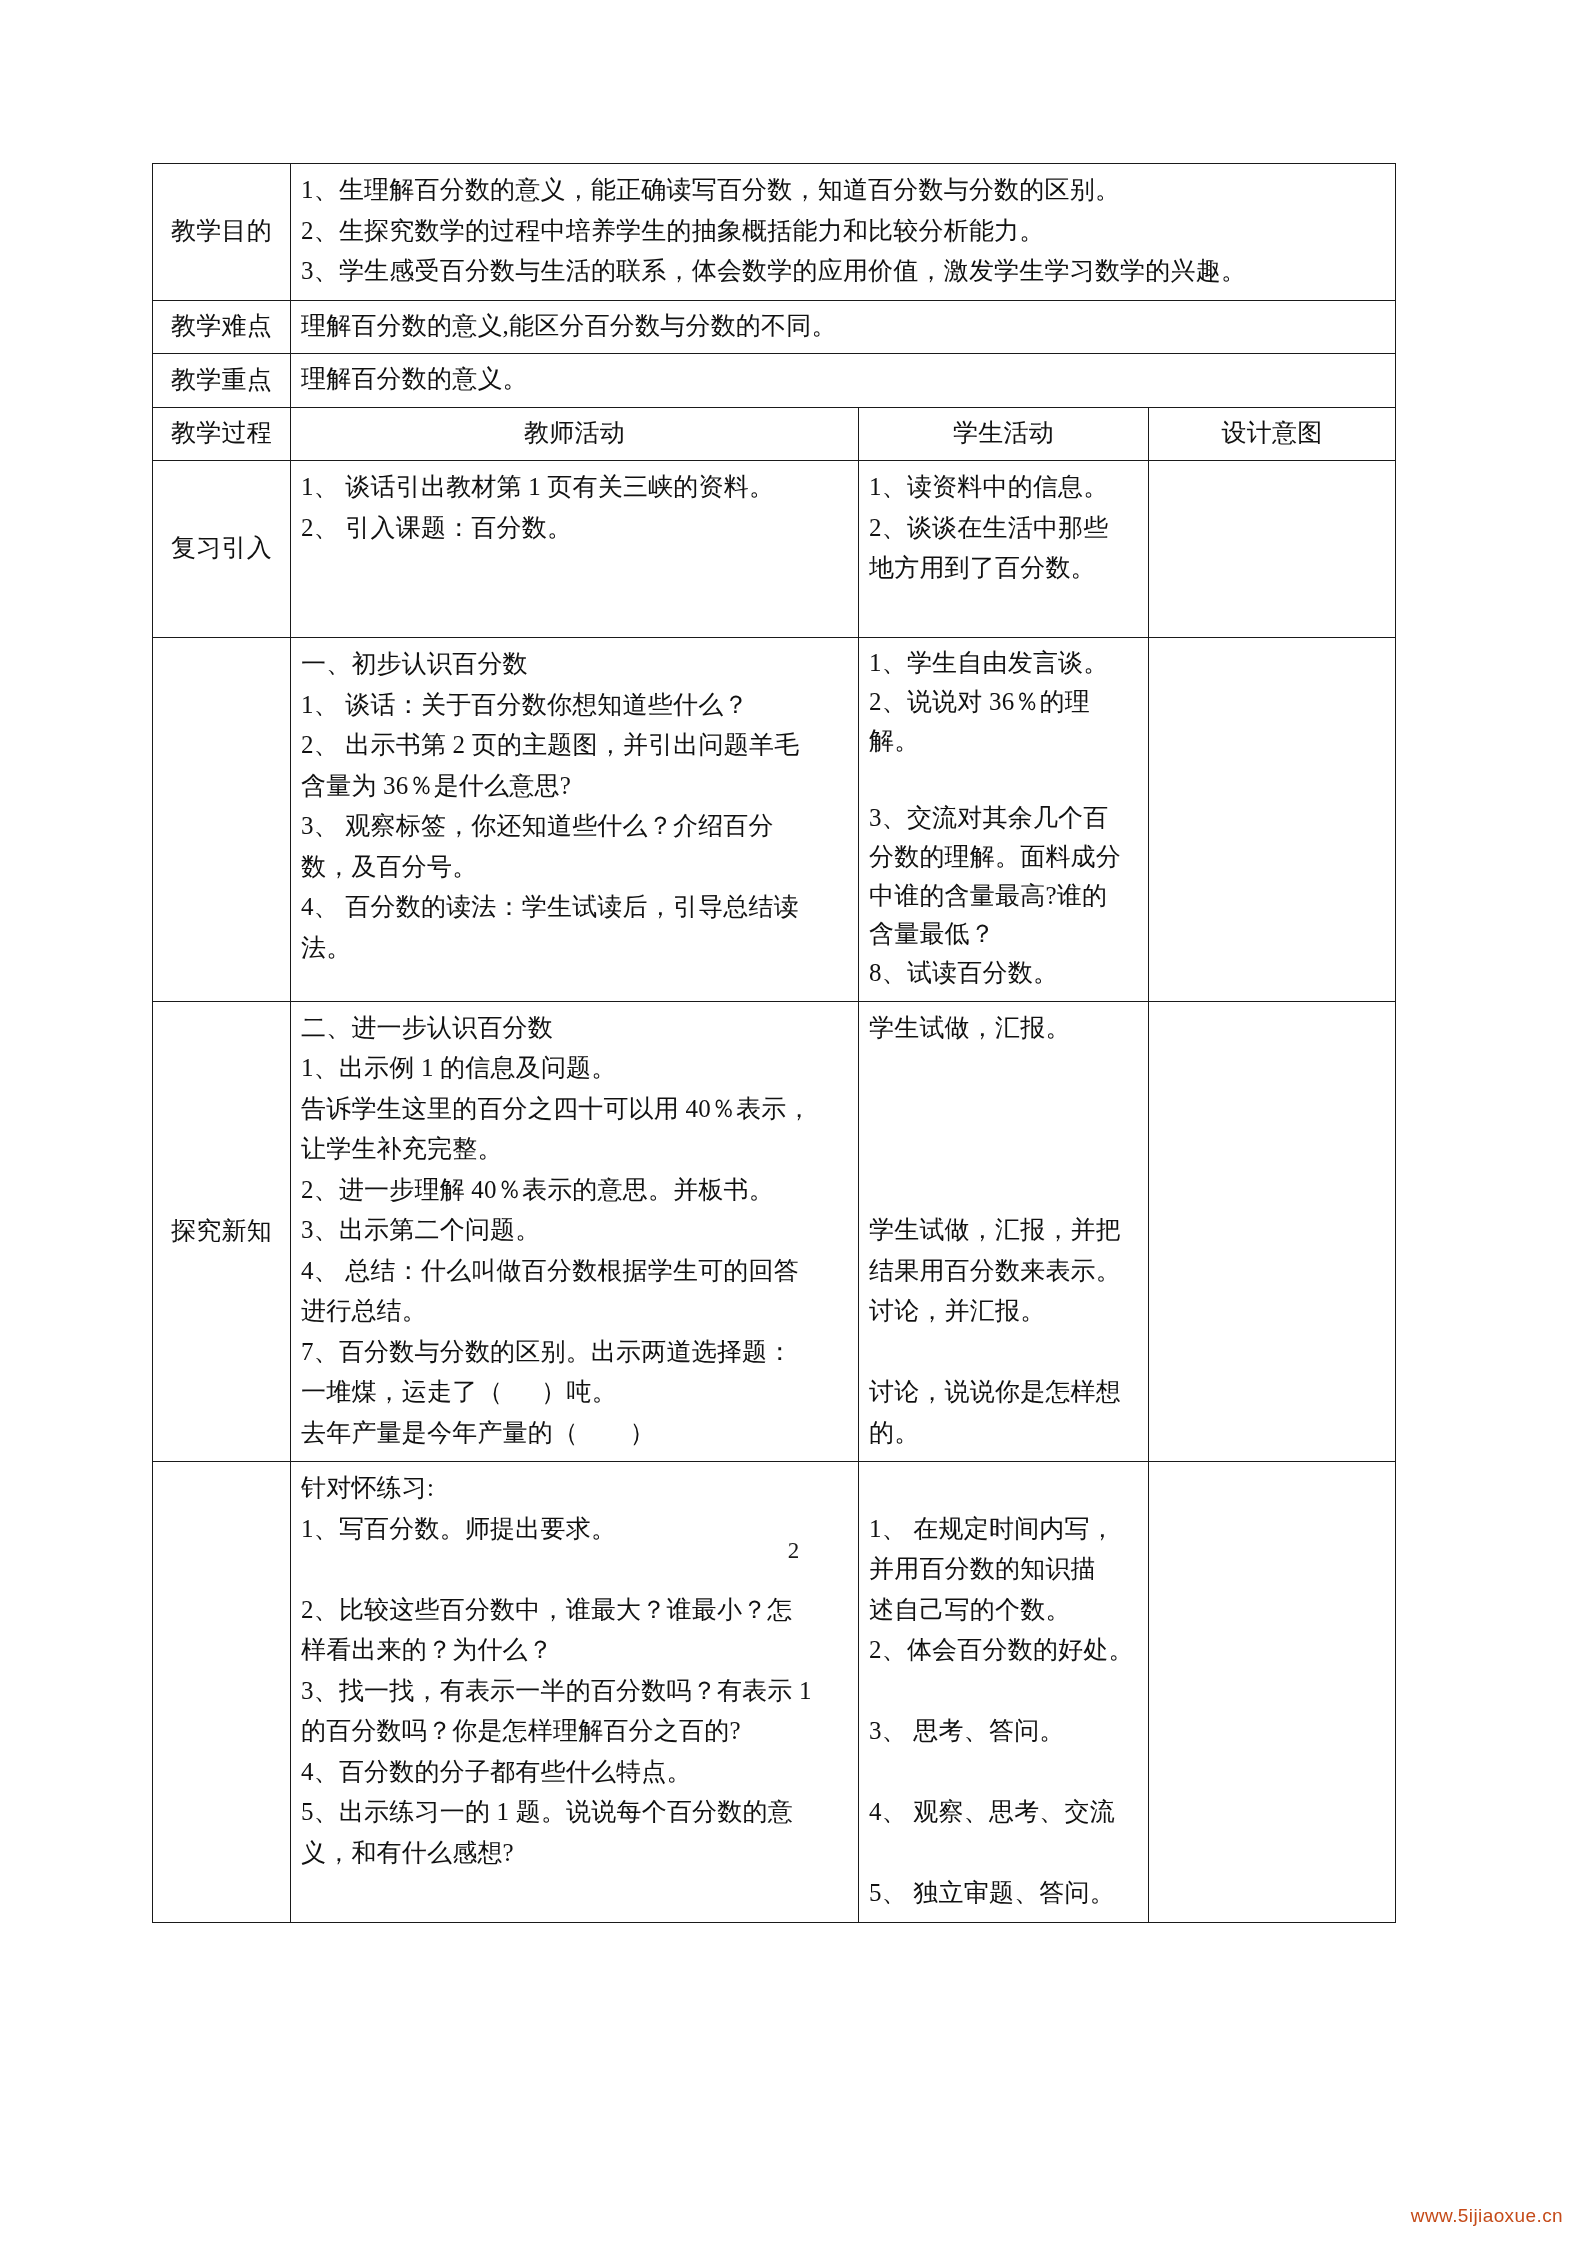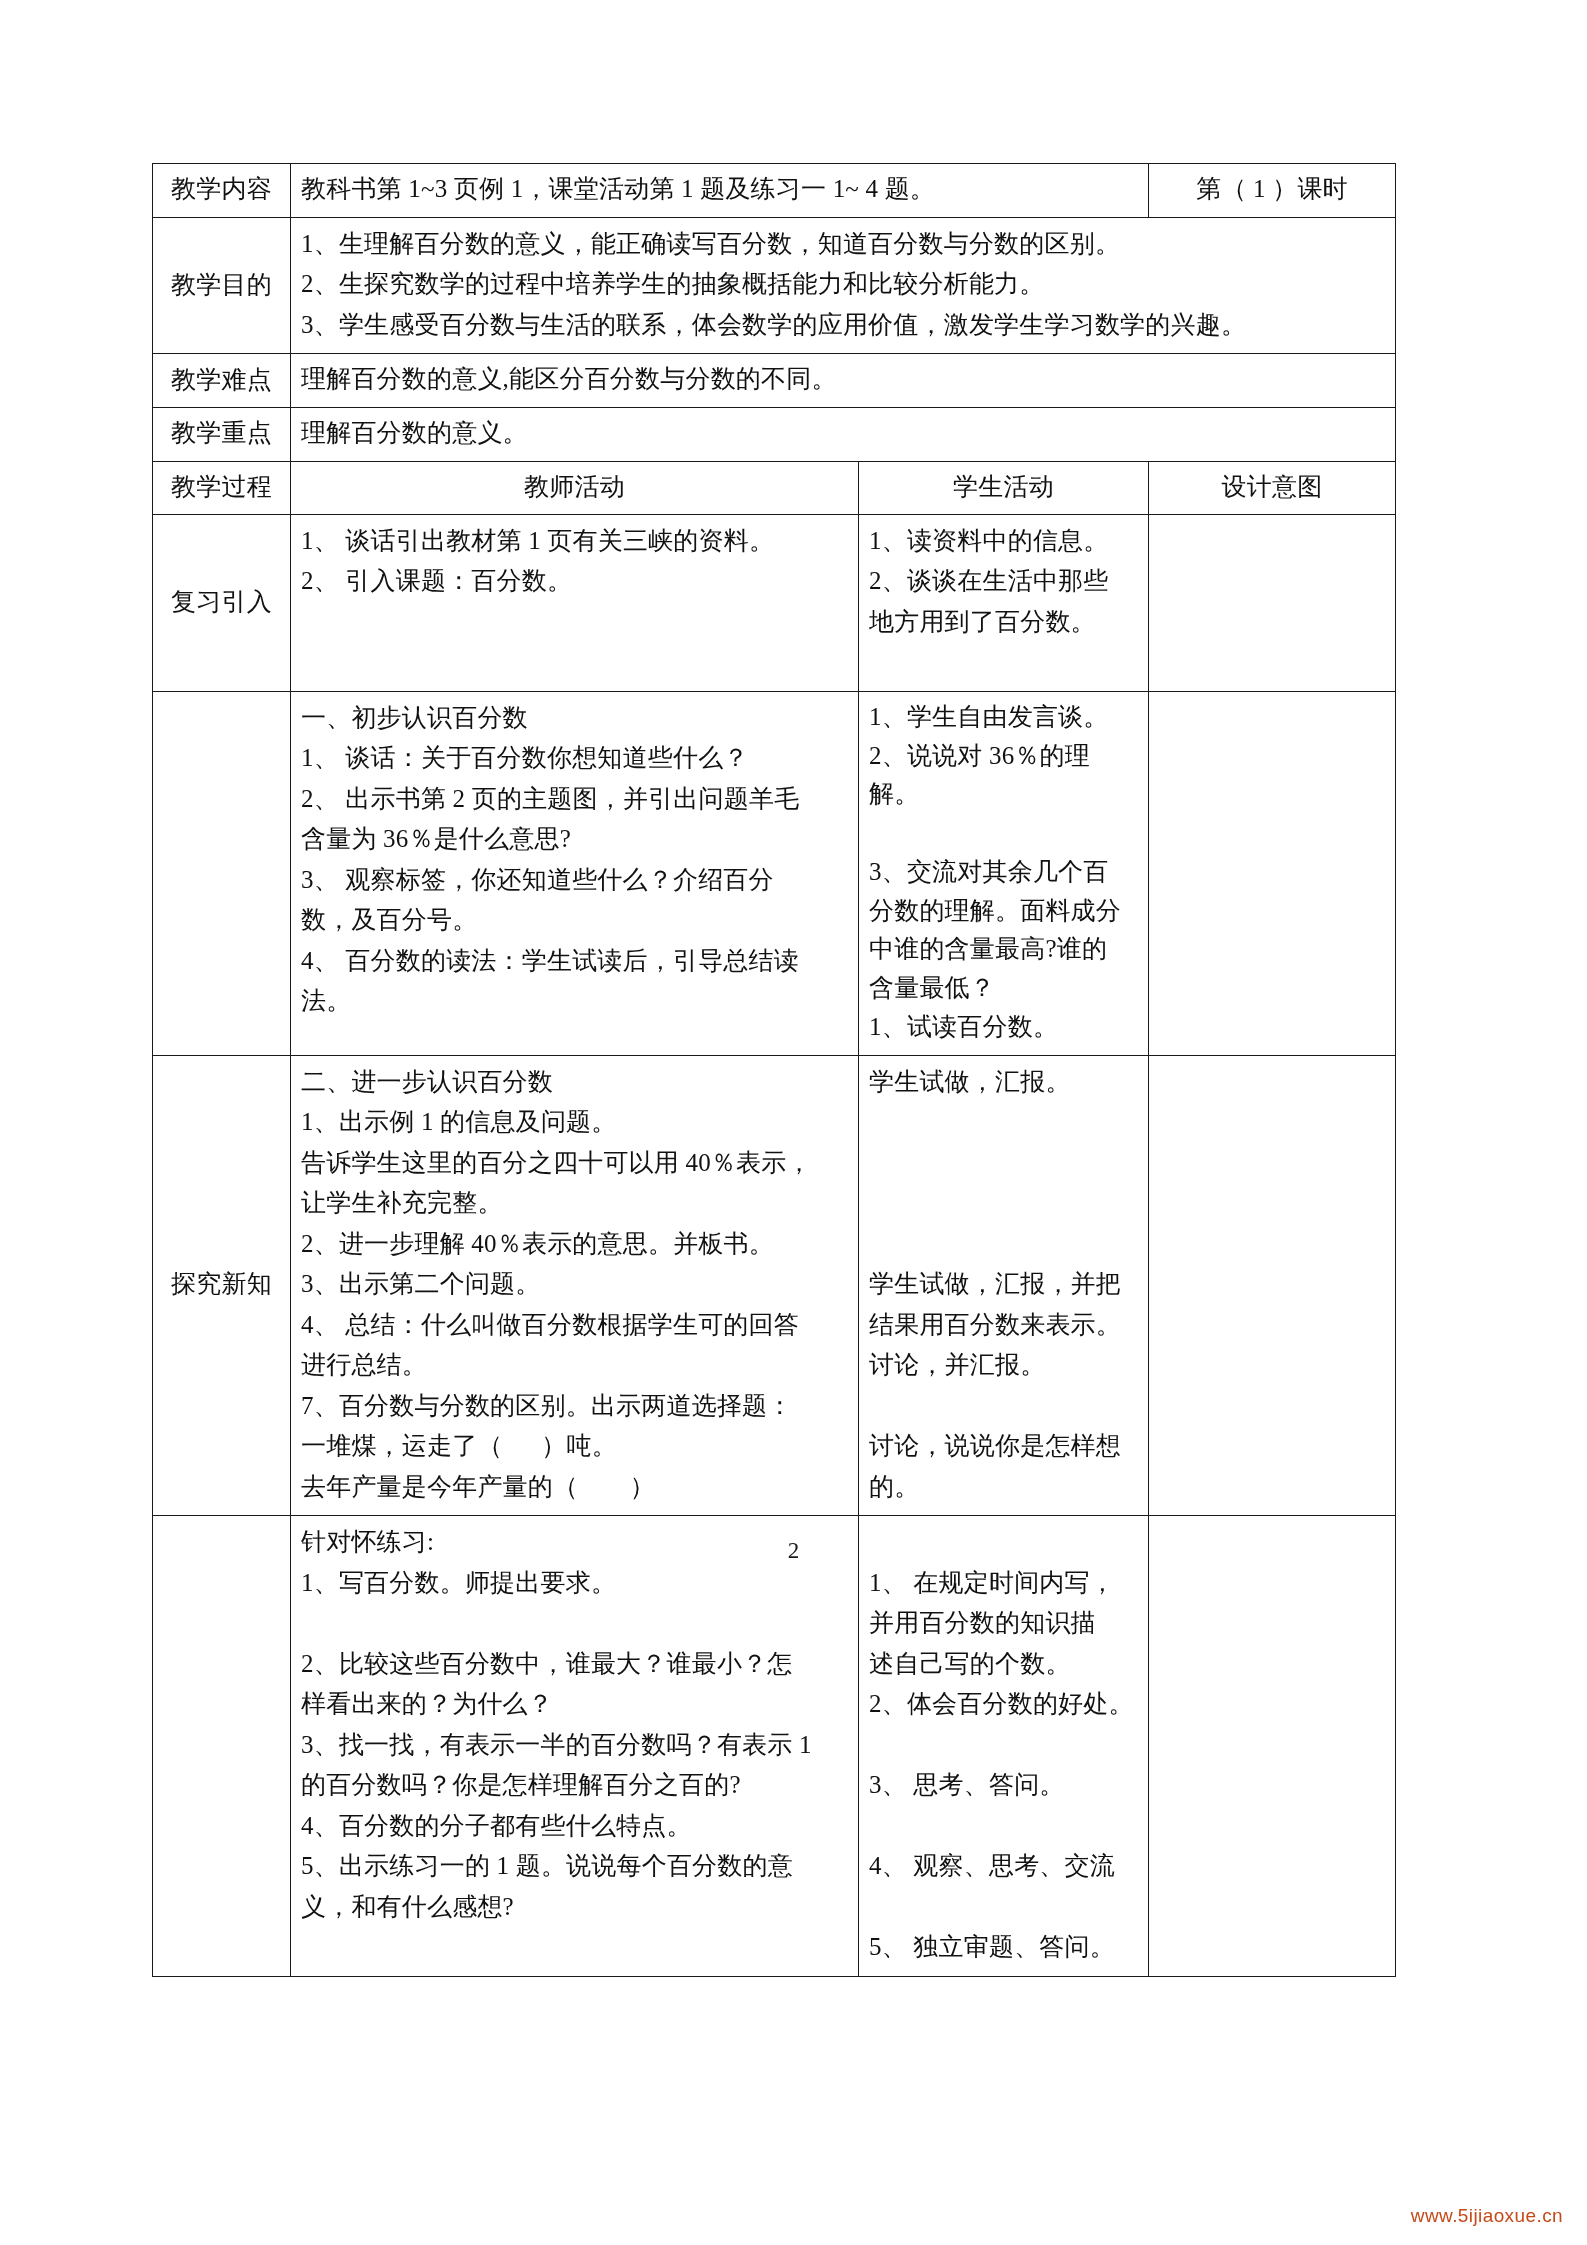--- a/index.html
+++ b/index.html
@@ -111,29 +111,20 @@
 
   <table class="lesson-table">
     <colgroup>
       <col class="c-label">
       <col class="c-teach">
       <col class="c-stu">
       <col class="c-design">
     </colgroup>
     <tbody>
 
-      <tr>
-        <td class="label-cell mid">教学内容</td>
-        <td colspan="2" class="vmid">
-          <div class="cell-body">教科书第 1~3 页例 1，课堂活动第 1 题及练习一 1~ 4 题。</div>
-        </td>
-        <td class="vmid center">
-          <div class="cell-body">第（ 1 ）课时</div>
-        </td>
-      </tr>
 
       <tr>
         <td class="label-cell mid">教学目的</td>
         <td colspan="3">
           <div class="cell-body loose">
             <div class="line">1、生理解百分数的意义，能正确读写百分数，知道百分数与分数的区别。</div>
             <div class="line">2、生探究数学的过程中培养学生的抽象概括能力和比较分析能力。</div>
             <div class="line">3、学生感受百分数与生活的联系，体会数学的应用价值，激发学生学习数学的兴趣。</div>
           </div>
         </td>
@@ -199,21 +190,21 @@
         </td>
         <td>
           <div class="cell-body">
             <div class="line">1、学生自由发言谈。</div>
             <div class="line">2、说说对 36％的理解。</div>
             <div class="line blank">&nbsp;</div>
             <div class="line">3、交流对其余几个百</div>
             <div class="line">分数的理解。面料成分</div>
             <div class="line">中谁的含量最高?谁的</div>
             <div class="line">含量最低？</div>
-            <div class="line">1、试读百分数。</div>
+            <div class="line">8、试读百分数。</div>
           </div>
         </td>
         <td>
           <div class="cell-body"></div>
         </td>
       </tr>
 
       <tr>
         <td class="label-cell mid">探究新知</td>
         <td>

